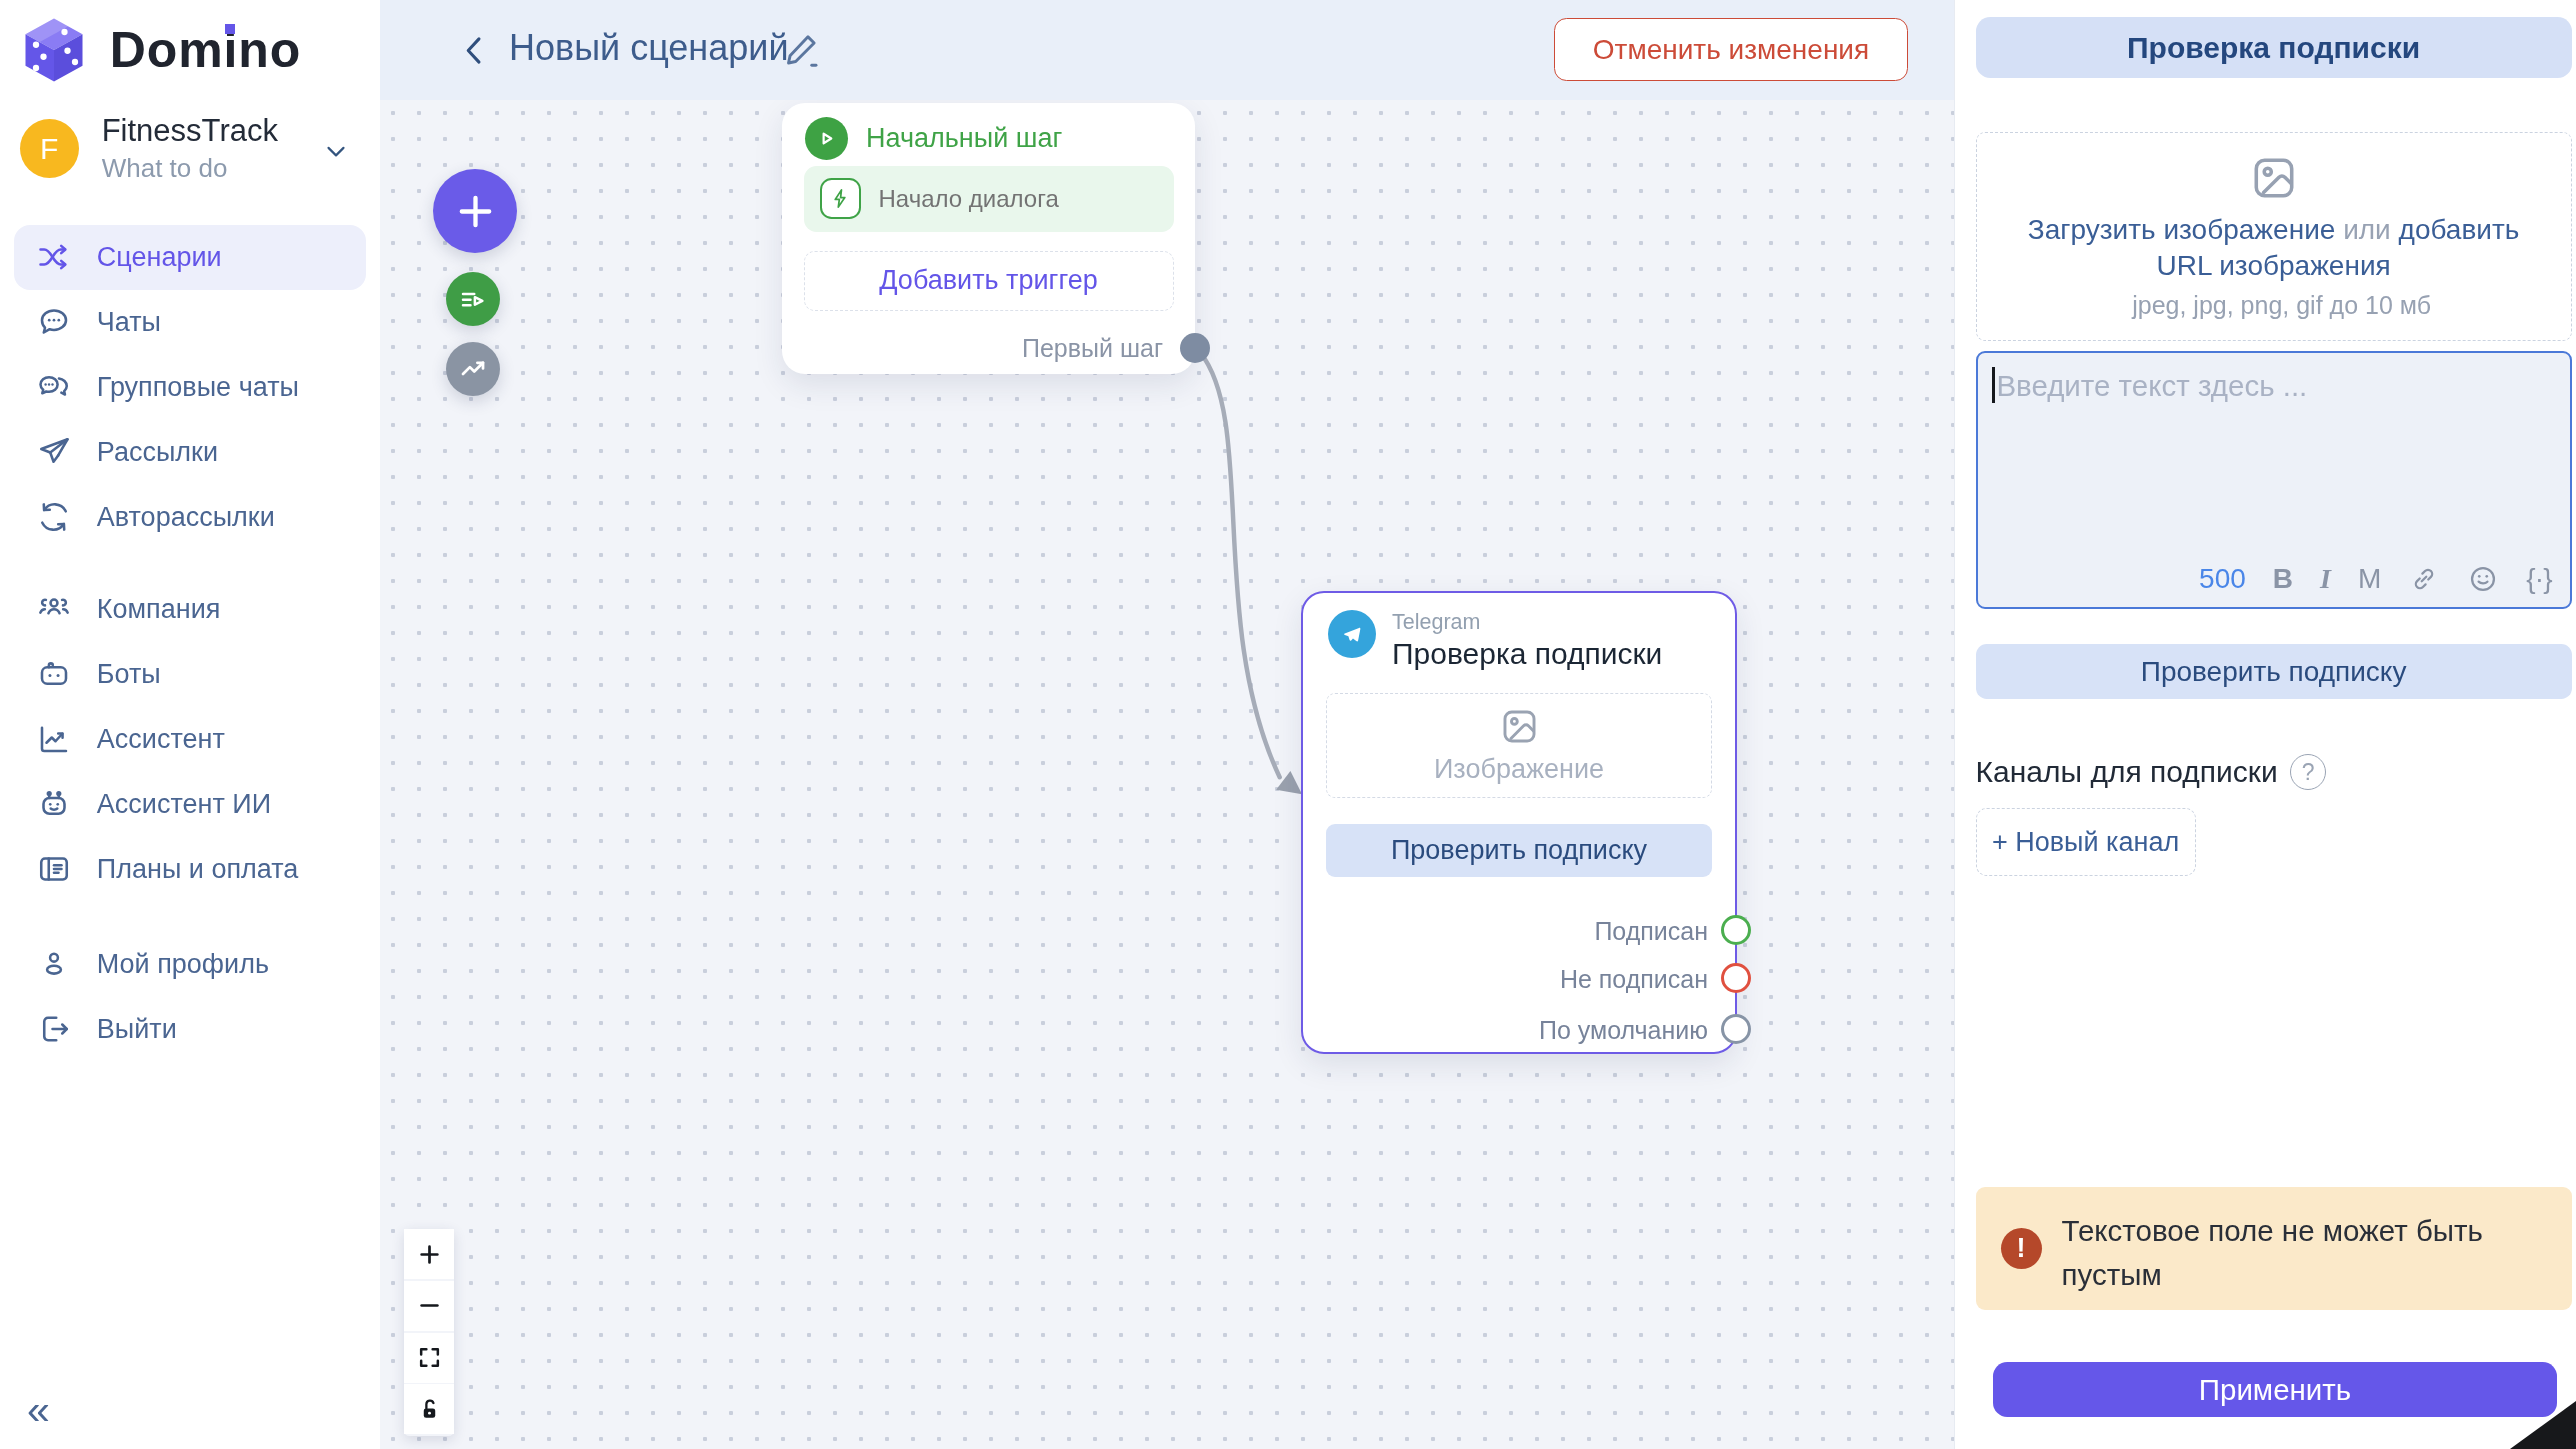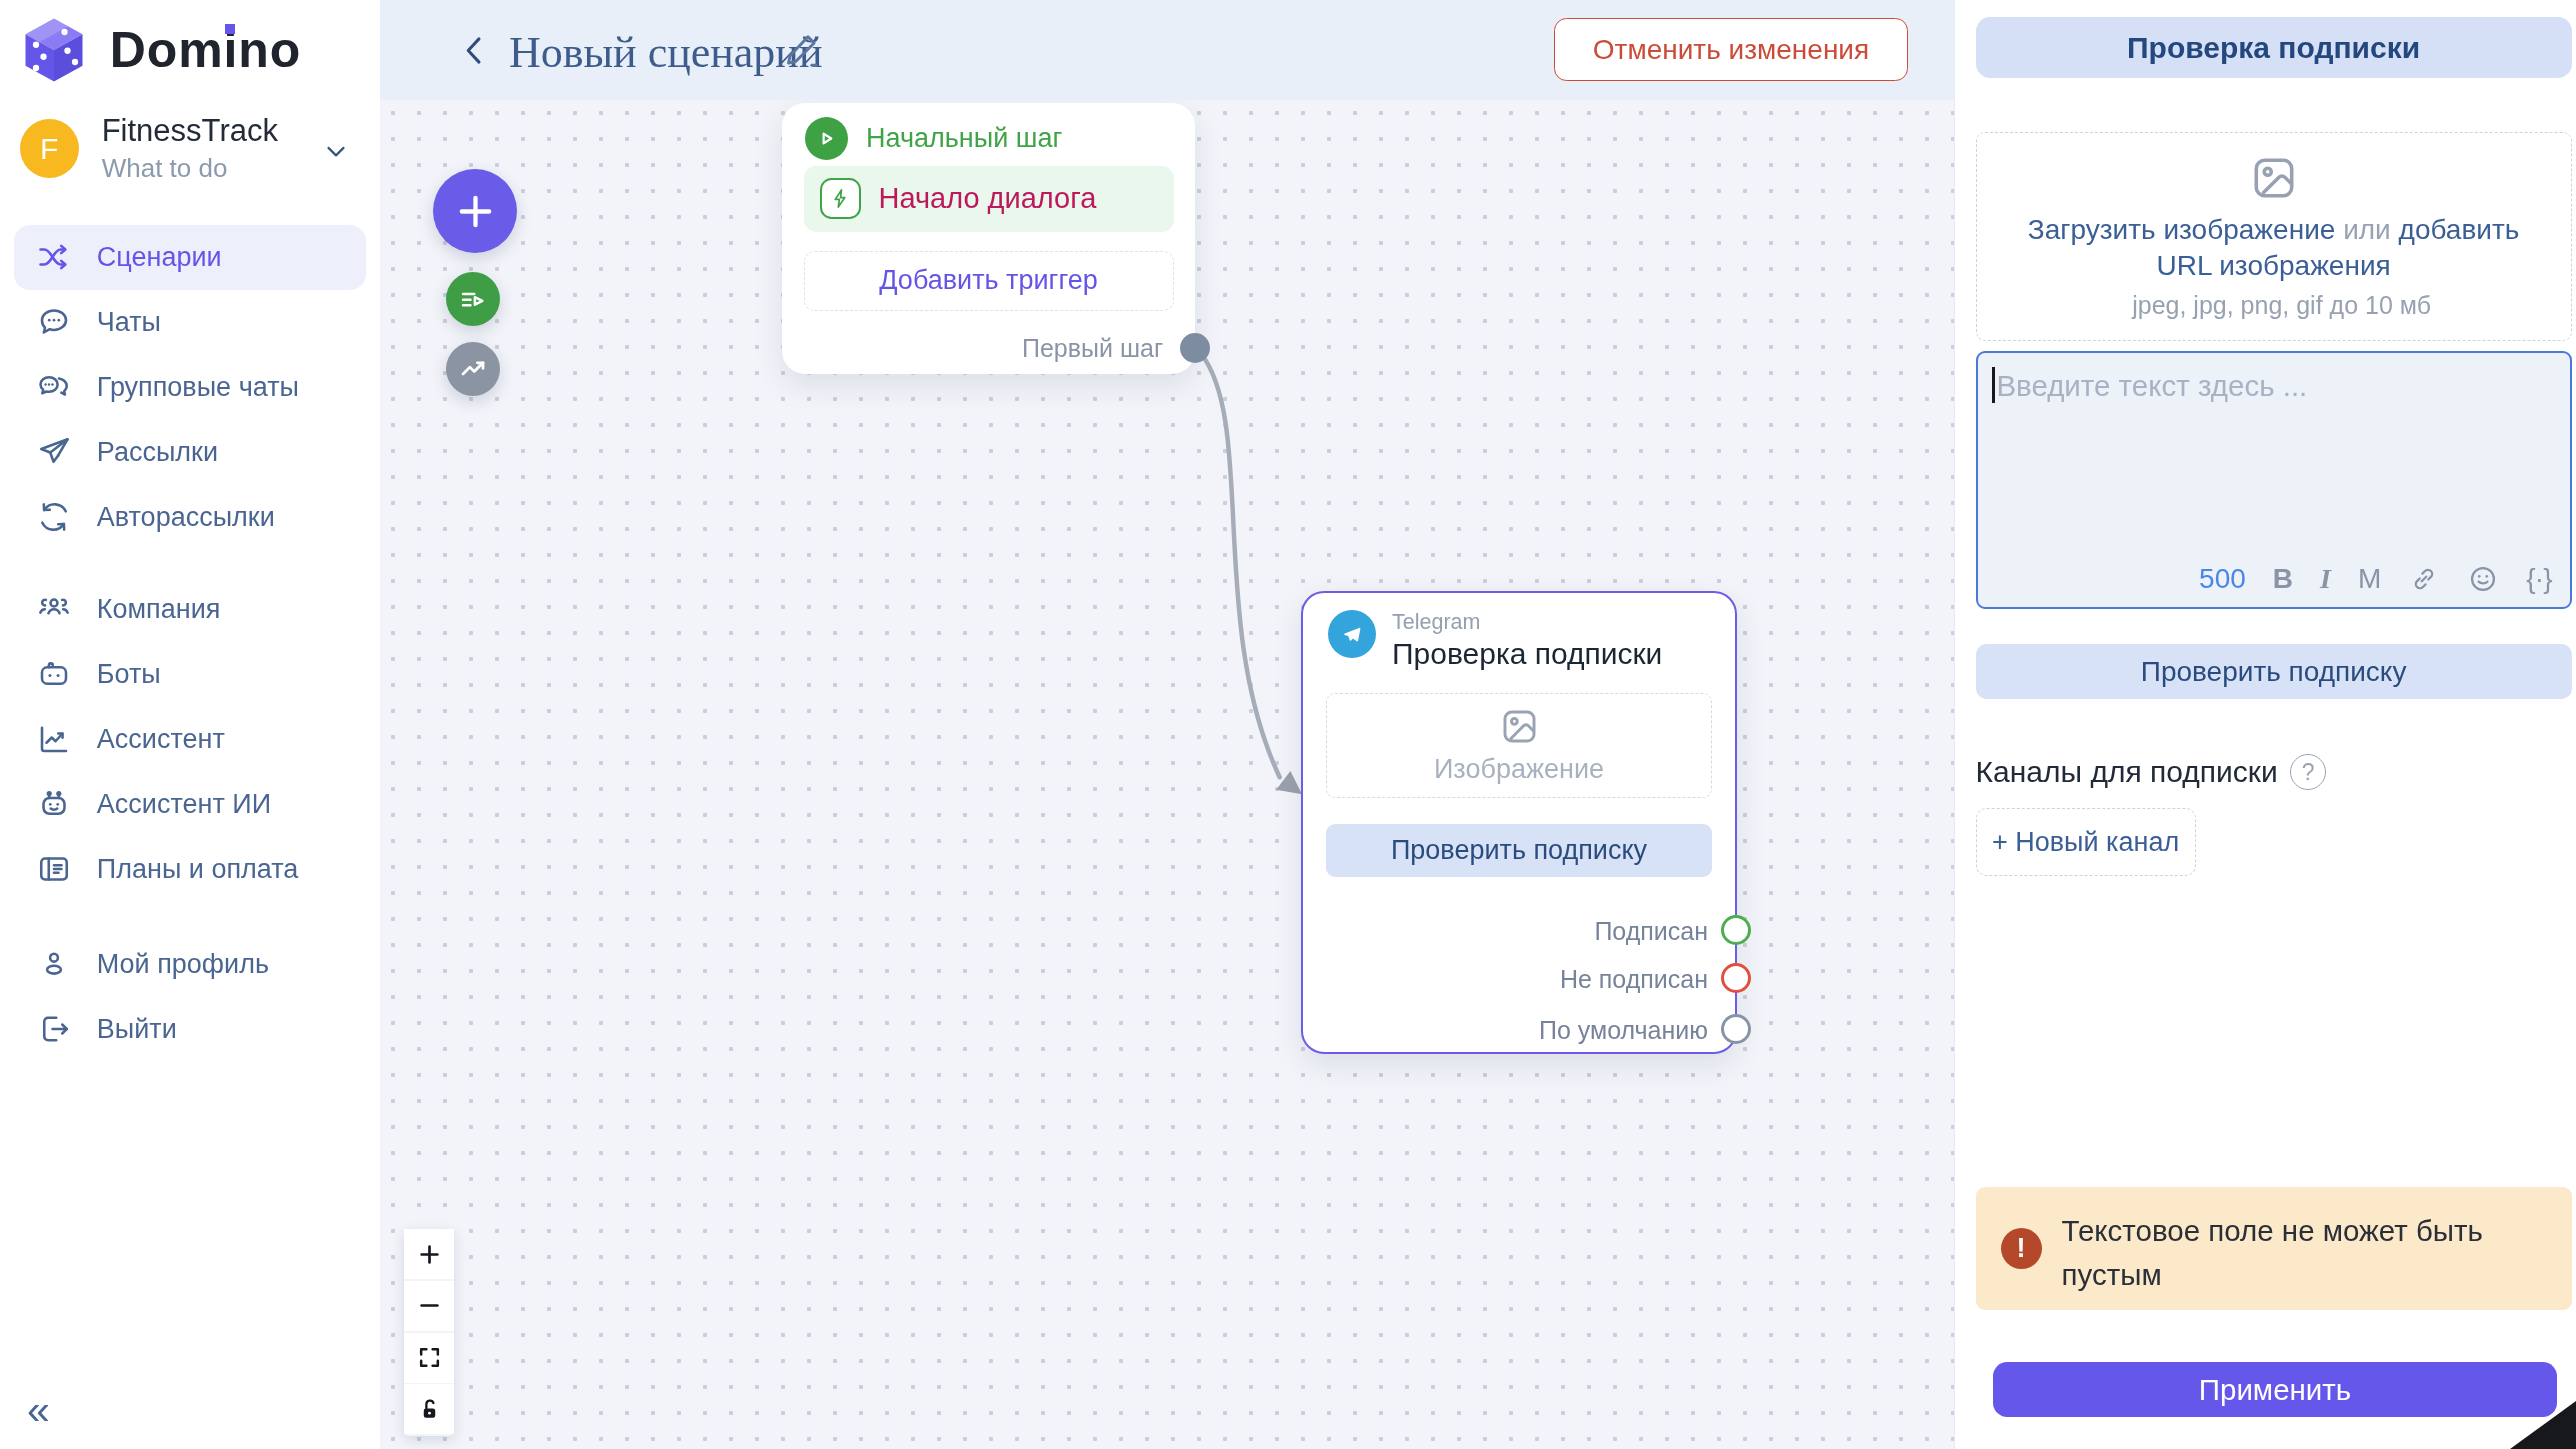--- a/index.html
+++ b/index.html
@@ -26,21 +26,21 @@
               border-radius:16px; color:#4A6591; cursor:pointer; }
   .nav-item svg { width:36px; height:36px; flex:0 0 auto; }
   .nav-label { font-size:27px; }
   .nav-item.active { background:#EDEFFB; color:#6355E8; }
   .nav-spacer-a { height:27px; } .nav-spacer-b { height:30px; }
   .collapse-btn { position:absolute; left:27px; bottom:18px; font-size:41px; color:#4A6591; cursor:pointer; line-height:1; }
 
   
   .topbar { position:absolute; left:380px; top:0; width:1574px; height:100px; background:#E9EFF9; z-index:3; }
   .back-btn { position:absolute; left:73px; top:29px; width:43px; height:43px; cursor:pointer; color:#2F4E7D; }
-  .page-title { position:absolute; left:129px; top:27px; font-size:44px; color:#3D5C8C;font-family:Liberation Serif, serif; }
+  .page-title { position:absolute; left:129px; top:27px; font-size:36px; color:#3D5C8C; }
   .edit-title-btn { position:absolute; left:401px; top:29px; width:41px; height:41px; color:#5B769F; cursor:pointer; }
   .cancel-btn { position:absolute; left:1174px; top:18px; width:354px; height:63px; background:#fff;
                 border:1.8px solid #CC4B38; border-radius:12.5px; color:#CC4B38; font-size:28px;
                 display:flex; align-items:center; justify-content:center; cursor:pointer; }
 
   
   .canvas { position:absolute; left:380px; top:100px; width:1574px; height:1349px; background:#F2F4F9;
             background-image:radial-gradient(#C9CFDC 2px, transparent 2.5px); background-size:26px 26px; }
   .fab { position:absolute; border-radius:50%; display:flex; align-items:center; justify-content:center; cursor:pointer;
          box-shadow:0 5.4px 16px rgba(40,50,90,.18); }
@@ -52,21 +52,21 @@
 
   .node { position:absolute; background:#fff; border-radius:23px; box-shadow:0 10.7px 30px rgba(30,40,80,.10); }
   .start-node { left:402px; top:2.7px; width:413px; height:271px; }
   .sn-header { display:flex; align-items:center; gap:18px; padding:14.3px 0 0 23px; }
   .play-badge { width:43px; height:43px; border-radius:50%; background:#3EA244; display:flex; align-items:center; justify-content:center; }
   .sn-title { font-size:27px; color:#3FA347; }
   .sn-trigger-row { position:absolute; left:21.5px; top:63px; width:370px; height:66px; background:#E9F7EC; border-radius:12.5px;
                     display:flex; align-items:center; gap:18px; padding-left:16px; }
   .bolt-badge { width:41px; height:41px; background:#fff; border:2.7px solid #3FA347; border-radius:11.6px;
                 display:flex; align-items:center; justify-content:center; }
-  .sn-trigger-label { font-size:29px; color:#be185d; }
+  .sn-trigger-label { font-size:24px; color:#737373; }
   .sn-add-trigger { position:absolute; left:21.5px; top:148px; width:370px; height:60px; border:1.8px dashed #DCE1EA; border-radius:10.7px;
                     display:flex; align-items:center; justify-content:center; font-size:27px; color:#6355E8; cursor:pointer; }
   .sn-port-label { position:absolute; right:32px; top:231px; font-size:25px; color:#8A94A6; }
   .sn-port { position:absolute; right:-15px; top:230px; width:30px; height:30px; border-radius:50%; background:#7E8CA2; }
 
   .tg-node { left:921px; top:491px; width:436px; height:463px; border:2.2px solid #6E5BE6; }
   .tg-header { display:flex; align-items:flex-start; gap:16px; padding:17px 0 0 25px; }
   .tg-badge { width:48px; height:48px; border-radius:50%; background:#34A4DC; display:flex; align-items:center; justify-content:center; flex:0 0 auto; }
   .tg-platform { font-size:21.5px; color:#93A0B0; }
   .tg-title { font-size:30px; color:#1B2634; font-weight:500; margin-top:1.8px; }

